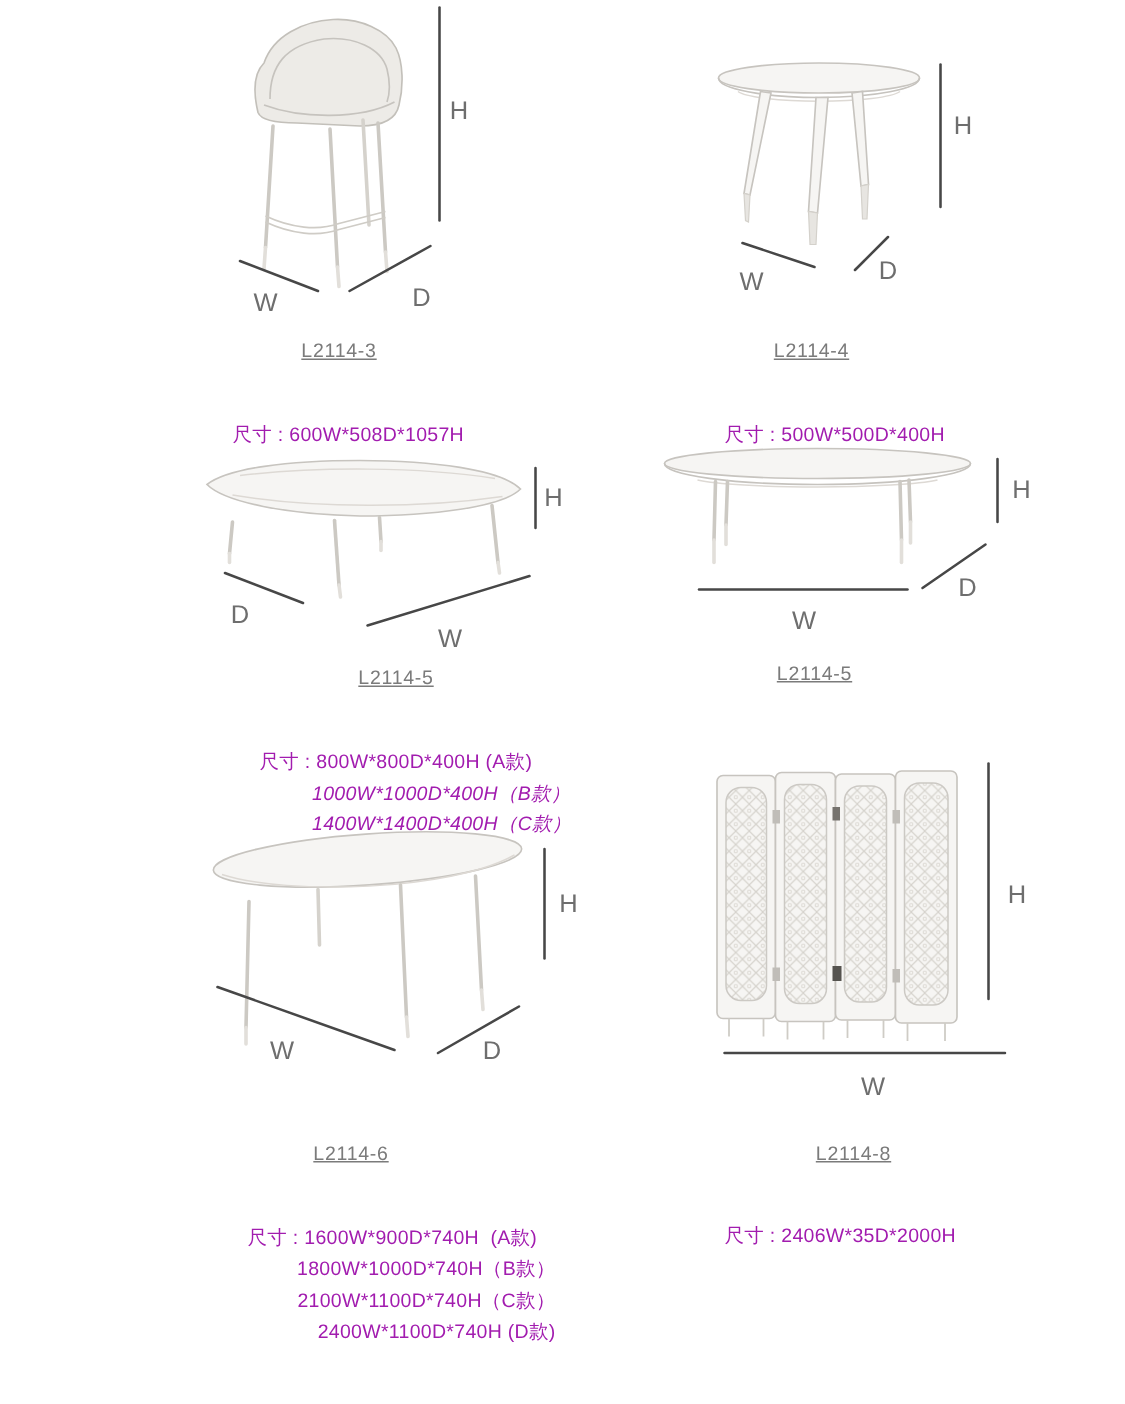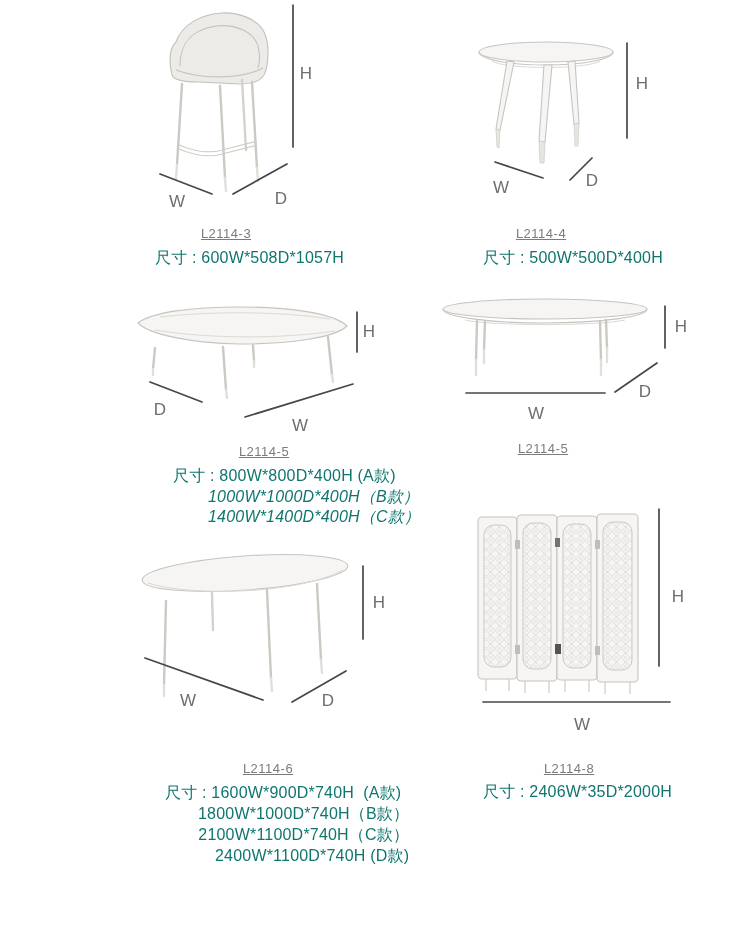--- a/index.html
+++ b/index.html
@@ -8,22 +8,23 @@
     font-family:"Liberation Sans", sans-serif; overflow:hidden;
   }
   .cell { position:absolute; }
   .cell svg { display:block; width:100%; height:100%; }
 
   .ptitle {
     position:absolute; width:200px; text-align:center;
     font-size:13px; color:#7b7b7b; letter-spacing:.5px; white-space:pre;text-decoration:underline;
   }
   .pspec {
-    position:absolute; font-size:16px; color:#0f766e; letter-spacing:.2px;
+    position:absolute; font-size:13px; color:#a21caf; letter-spacing:.2px;
     line-height:20.5px;
+    margin-top:32px;
   }
   .pspec.lh21 { line-height:21px; }
   .sline { white-space:pre; }
   .sline.ind35 { padding-left:35px;font-style:italic; }
   .sline.ind33 { padding-left:33px;text-align:right; }
 
   
   .dim   { stroke:#474747; stroke-width:1.7; stroke-linecap:round; fill:none; }
   .dimlb { fill:#6e6e6e; font-size:17px; font-family:"Liberation Sans", sans-serif; }
   .sk    { stroke:#c6c3be; stroke-width:1.1; fill:none; }
@@ -173,21 +174,21 @@
       <g>
         <line class="dim" x1="233" y1="21" x2="233" y2="94"></line>
         <line class="dim" x1="15" y1="113" x2="133" y2="155"></line>
         <line class="dim" x1="162" y1="157" x2="216" y2="126"></line>
         <text class="dimlb" x="249" y="63" text-anchor="middle">H</text>
         <text class="dimlb" x="58" y="161" text-anchor="middle">W</text>
         <text class="dimlb" x="198" y="161" text-anchor="middle">D</text>
       </g>
     </svg>
   </div>
-  <div class="ptitle" style="left:168px; top:761px">L2114-6</div>
+  <div class="ptitle" style="left:134px; top:761px">L2114-6</div>
   <div class="pspec lh21" style="left:165px; top:782px">
     <div class="sline">尺寸 : 1600W*900D*740H  (A款)</div>
     <div class="sline ind33">1800W*1000D*740H（B款）</div>
     <div class="sline ind33">2100W*1100D*740H（C款）</div>
     <div class="sline ind33">2400W*1100D*740H (D款)</div>
   </div>
 
   <div class="cell" style="left:450px; top:500px; width:245px; height:235px">
     <svg viewBox="0 0 245 235">
       <defs>

